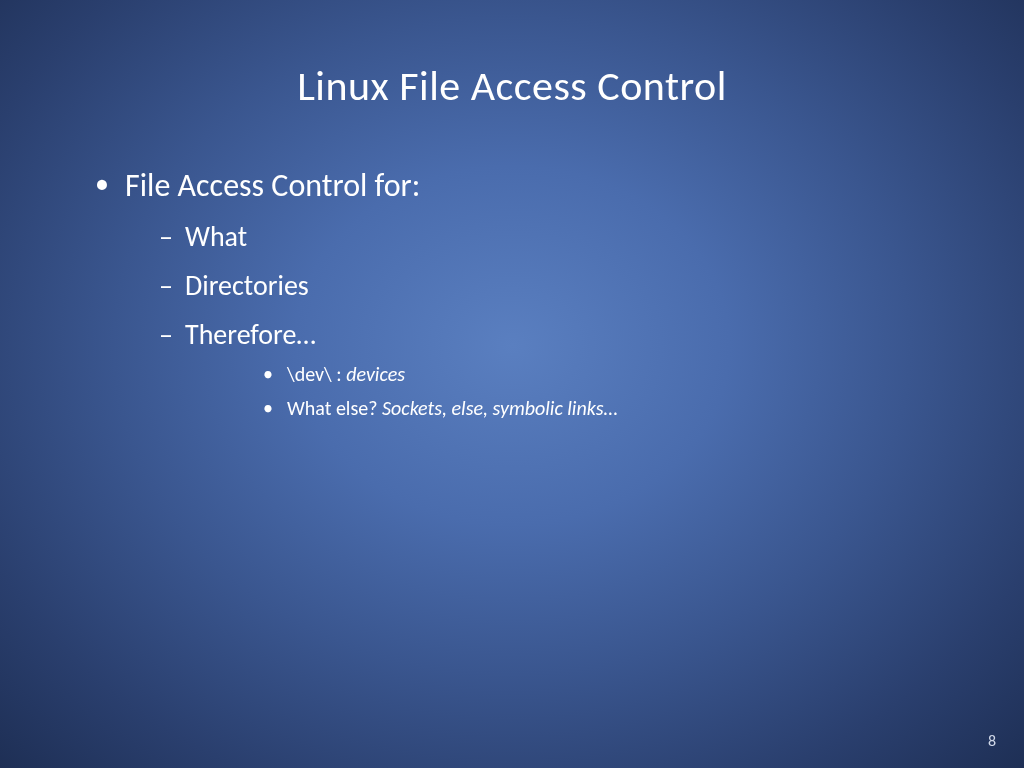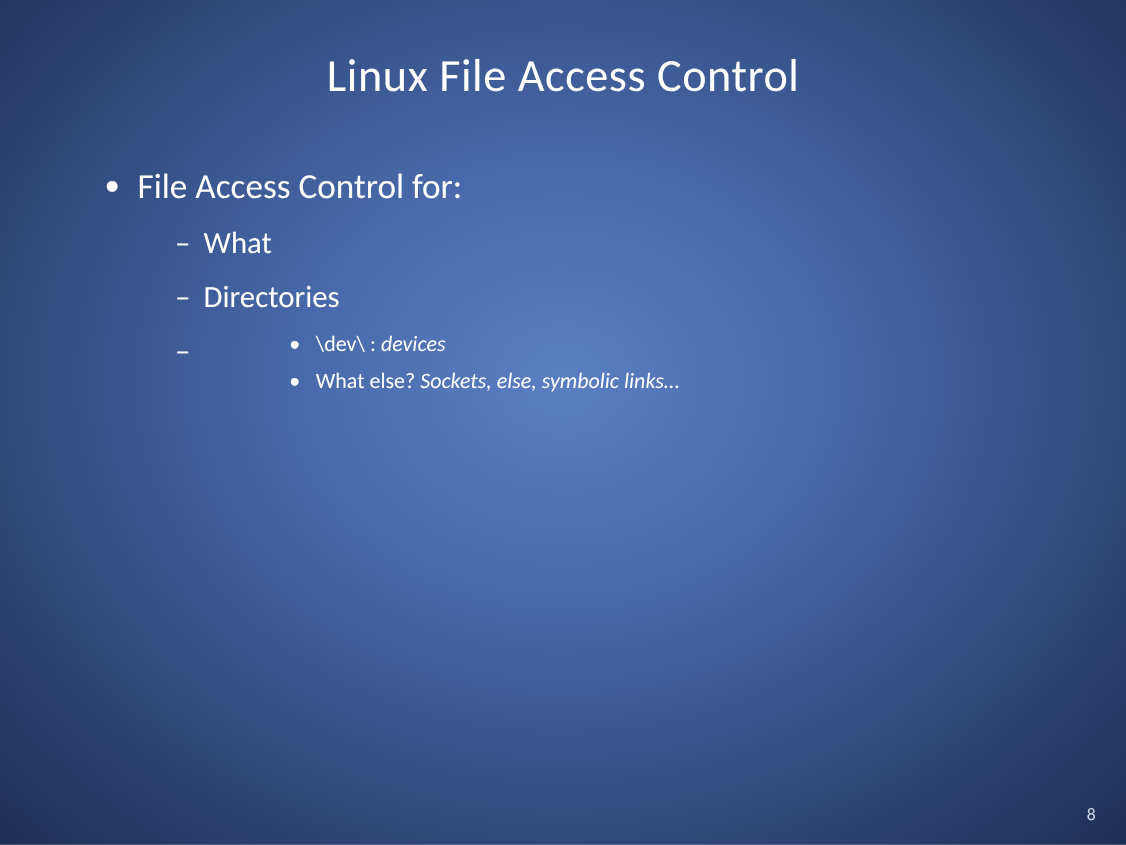--- a/index.html
+++ b/index.html
@@ -12,21 +12,21 @@
       height: 768px;
       overflow: hidden;
       font-family: Calibri, 'Segoe UI', Arial, sans-serif;
       background: radial-gradient(ellipse at 50% 45%, #5a7fc0 0%, #4a6cad 30%, #3a568f 55%, #2a3f6e 80%, #1e2f55 100%);
       color: #ffffff;
       position: relative;
     }
     .slide {
       width: 100%;
       height: 100%;
-      padding: 44px 75px 40px 75px;
+      padding: 60px 75px 40px 75px;
       position: relative;
     }
     .title {
       font-size: 42px;
       font-weight: 400;
       text-align: center;
       margin-bottom: 55px;
       letter-spacing: 0.5px;
     }
     .content {
@@ -98,20 +98,21 @@
       
       <div class="level2">
         <span>What</span>
       </div>
       
       <div class="level2">
         <span>Directories</span>
       </div>
       
       <div class="level2">
+        <span>Therefore…</span>
         
         <div class="level3">
           <span>\dev\ : </span><span class="italic">devices</span>
         </div>
         
         
         <div class="level3">
           <span>What else? </span><span class="italic">Sockets, else, symbolic links</span><span>…</span>
         </div>
       </div>

